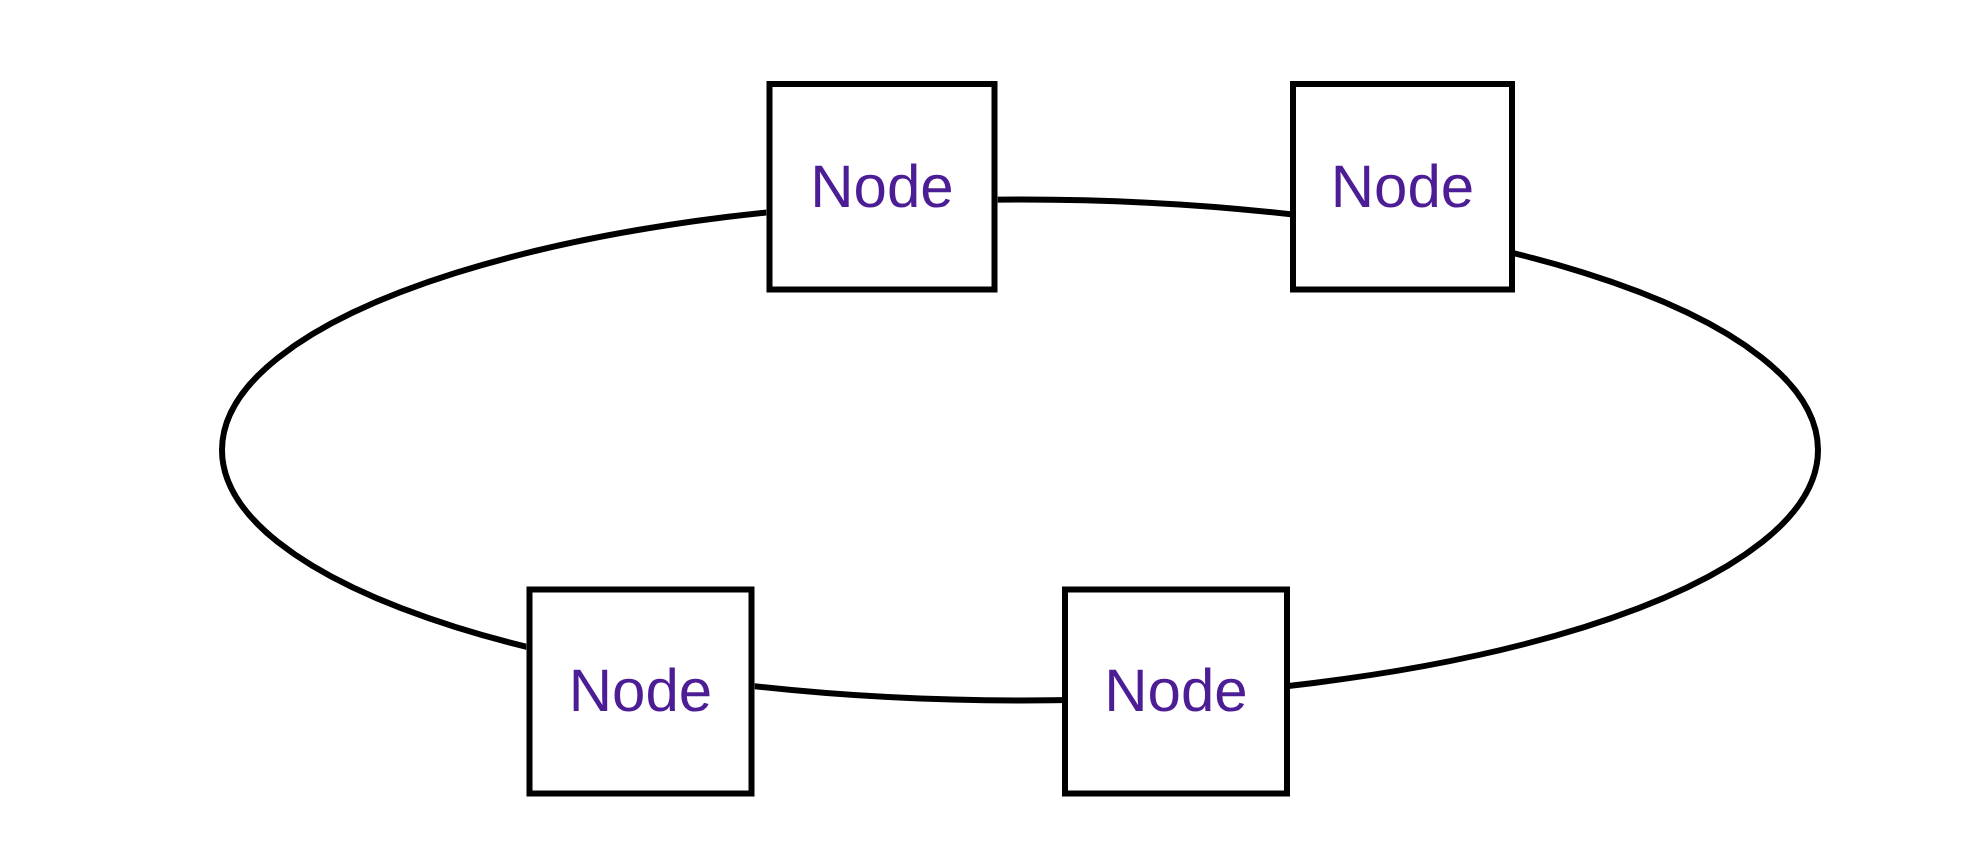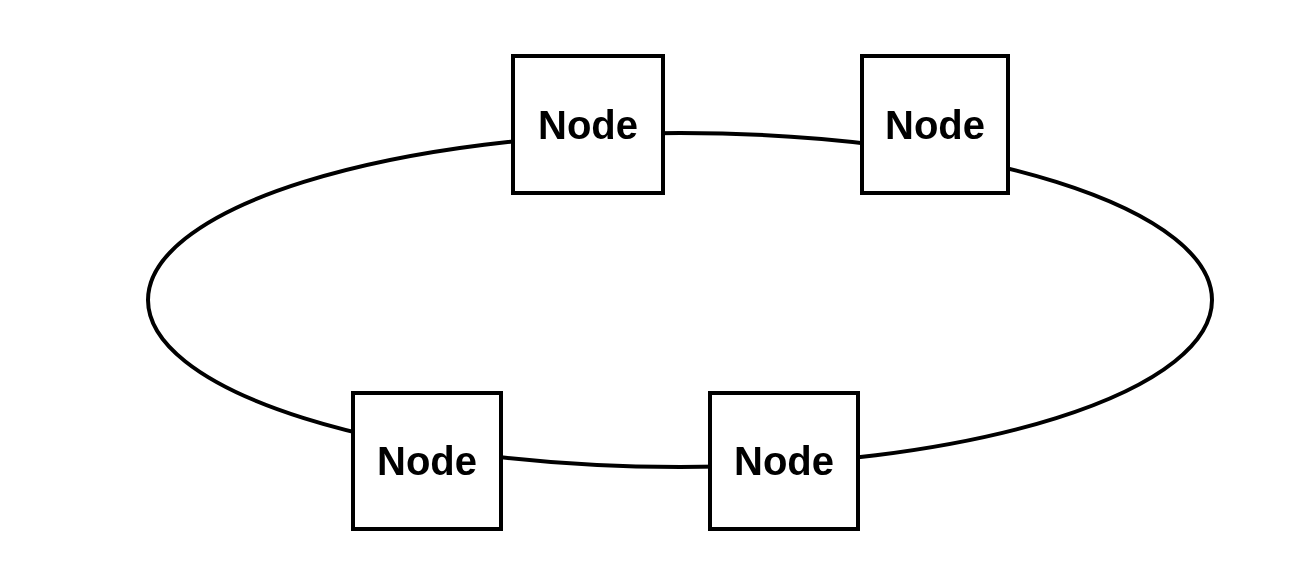--- a/index.html
+++ b/index.html
@@ -32,24 +32,23 @@
     border: 4px solid #000000;
     display: flex;
     align-items: center;
     justify-content: center;
     z-index: 5;
   }
   .node-label {
     font-family: "Liberation Sans", sans-serif;
     font-size: 40px;
     line-height: 1;
-    color: #000000;
+    color: #4c1d95;
     white-space: nowrap;
     letter-spacing: 0px;
-    font-weight: bold;
   }
 </style>
 </head>
 <body>
 
 <div id="canvas" style="width: 1308px; height: 576px; background: rgb(255, 255, 255);">
 
   <svg id="ring-svg" viewBox="0 0 1308 576" xmlns="http://www.w3.org/2000/svg" style="width: 1308px; height: 576px;">
     <ellipse id="ring-ellipse" cx="680" cy="300" rx="532" ry="167" fill="none" stroke="#000000" stroke-width="4"></ellipse>
   </svg>

